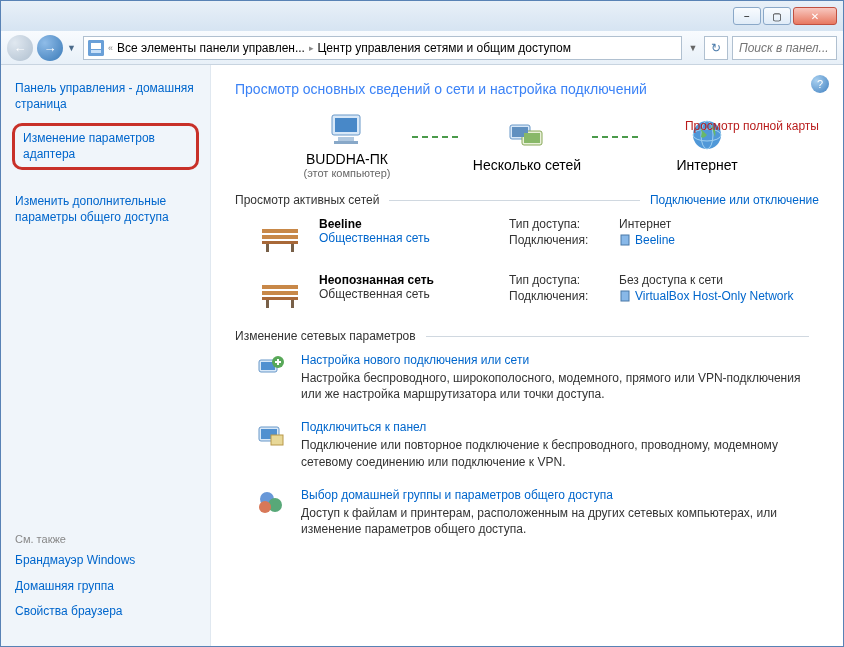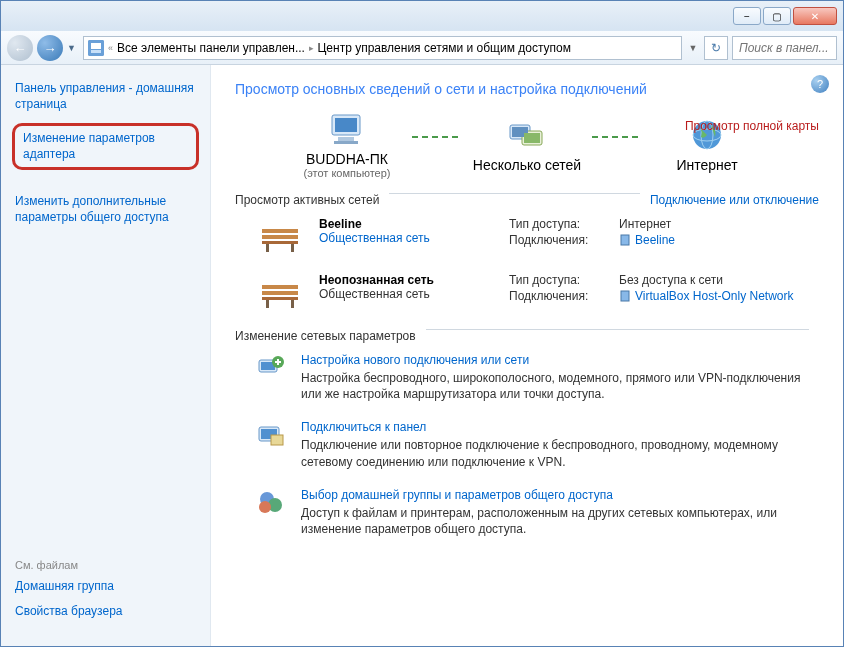--- a/index.html
+++ b/index.html
@@ -37,21 +37,21 @@
 .page-title { color: #3b82f6; font-size: 14px; margin-bottom: 14px; }
 
 .netmap { display: flex; align-items: center; justify-content: center; gap: 0; margin-bottom: 8px; position: relative; }
 .netmap-item { display: flex; flex-direction: column; align-items: center; width: 130px; }
 .netmap-icon { width: 42px; height: 36px; margin-bottom: 4px; display: flex; align-items: center; justify-content: center; }
 .netmap-label { font-size: 14px; text-align: left; }
 .netmap-sub { font-size: 11px; color: #666; text-align: center; }
 .netmap-line { width: 50px; height: 2px; background: repeating-linear-gradient(90deg, #4a9a4a 0 6px, transparent 6px 10px); margin-top: -16px; }
 .map-link { position: absolute; right: 0; top: 8px; color: #b91c1c; font-size: 12px; cursor: pointer; }
 
-.section-hdr { display: flex; align-items: flex-start; margin: 14px 0 10px 0; }
+.section-hdr { display: flex; align-items: center; margin: 14px 0 10px 0; }
 .section-hdr .label { font-size: 12px; color: #333; white-space: nowrap; }
 .section-hdr .line { flex: 1; height: 1px; background: #d0d8e0; margin: 0 10px; }
 .section-hdr .link { color: #0066cc; font-size: 12px; cursor: pointer; white-space: nowrap; }
 
 .network-row { display: flex; margin-bottom: 16px; padding-left: 20px; }
 .net-icon { width: 50px; height: 40px; margin-right: 14px; display: flex; align-items: center; justify-content: center; }
 .net-info { flex: 0 0 190px; }
 .net-name { font-weight: bold; font-size: 12px; }
 .net-type { color: #0066cc; font-size: 12px; cursor: pointer; }
 .net-type.plain { color: #333; cursor: default; }
@@ -104,21 +104,22 @@
     <div class="refresh">↻</div>
     <input class="searchbox" placeholder="Поиск в панел..." style="">
   </div>
 
   <div class="mainarea">
     <div class="sidebar">
       <div class="side-home">Панель управления - домашняя страница</div>
       <div class="side-link highlighted">Изменение параметров адаптера</div>
       <div class="side-link">Изменить дополнительные параметры общего доступа</div>
       <div class="side-spacer"></div>
-      <div class="side-also">См. файлам</div>
+      <div class="side-also">См. также</div>
+      <div class="side-link">Брандмауэр Windows</div>
       <div class="side-link">Домашняя группа</div>
       <div class="side-link">Свойства браузера</div>
     </div>
 
     <div class="content">
       <div class="help-icon">?</div>
       <div class="page-title">Просмотр основных сведений о сети и настройка подключений</div>
 
       <div class="netmap">
         <div class="netmap-item">

